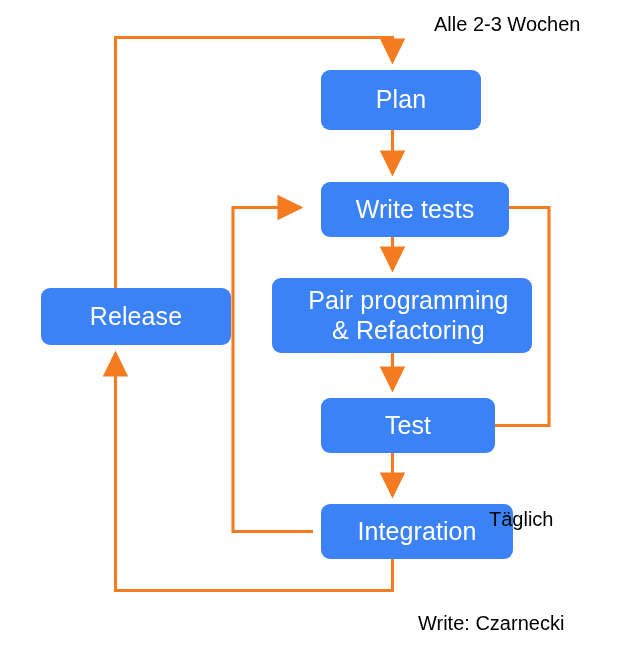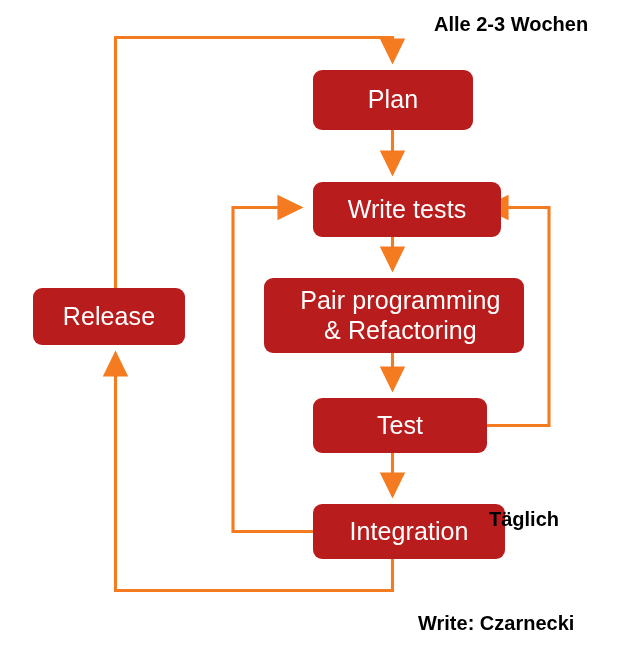--- a/index.html
+++ b/index.html
@@ -24,56 +24,56 @@
     position: absolute;
     left: 0;
     top: 0;
     width: 623px;
     height: 645px;
     display: block;
   }
   .node-box {
     position: absolute;
     box-sizing: border-box;
-    background: #b91c1c;
+    background: #3b82f6;
     border-radius: 9px;
     color: #ffffff;
     display: flex;
     align-items: center;
     justify-content: center;
     text-align: center;
     font-family: "Liberation Sans", sans-serif;
     font-size: 25px;
     font-weight: 400;
     line-height: 1.18;
     letter-spacing: 0.1px;
     z-index: 3;
     user-select: none;
+    margin-left: 8px;
   }
   .node-box .node-label {
     display: block;
     white-space: pre-line;
     padding: 0 6px;
   }
   .annot {
     position: absolute;
     font-family: "Liberation Sans", sans-serif;
     font-size: 20px;
     color: #000000;
     white-space: nowrap;
     z-index: 4;
     user-select: none;
-    font-weight: bold;
   }
   #node-plan      { left: 313px; top: 70px;  width: 160px; height: 60px; }
   #node-write     { left: 313px; top: 182px; width: 188px; height: 55px; }
   #node-pair      { left: 264px; top: 278px; width: 260px; height: 75px; padding-left: 13px; }
   #node-test      { left: 313px; top: 398px; width: 174px; height: 55px; }
   #node-integration { left: 313px; top: 504px; width: 192px; height: 55px; }
-  #node-release   { left: 33px;  top: 288px; width: 152px; height: 57px; }
+  #node-release   { left: 33px;  top: 288px; width: 190px; height: 57px; }
   #annot-cadence  { left: 434px; top: 13px; }
   #annot-daily    { left: 489px; top: 508px; }
   #annot-source   { left: 418px; top: 612px; }
 </style>
 </head>
 <body>
 
 <div id="diagram-root">
 
   <svg class="diagram-canvas" viewBox="0 0 623 645" aria-hidden="true">

